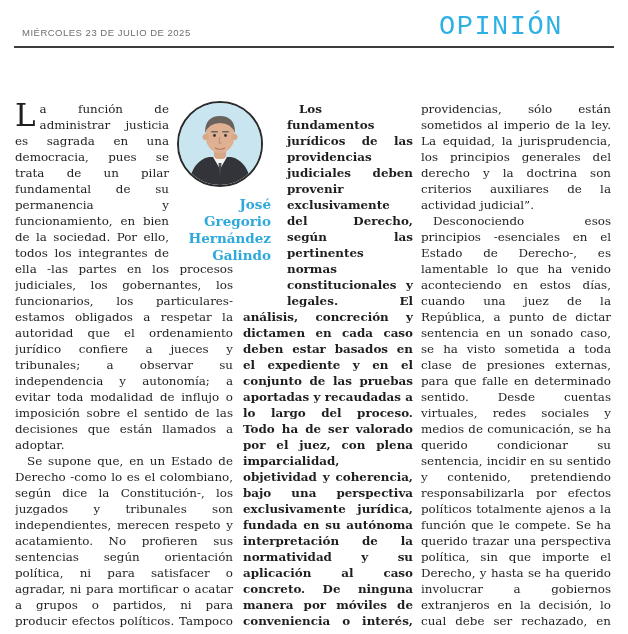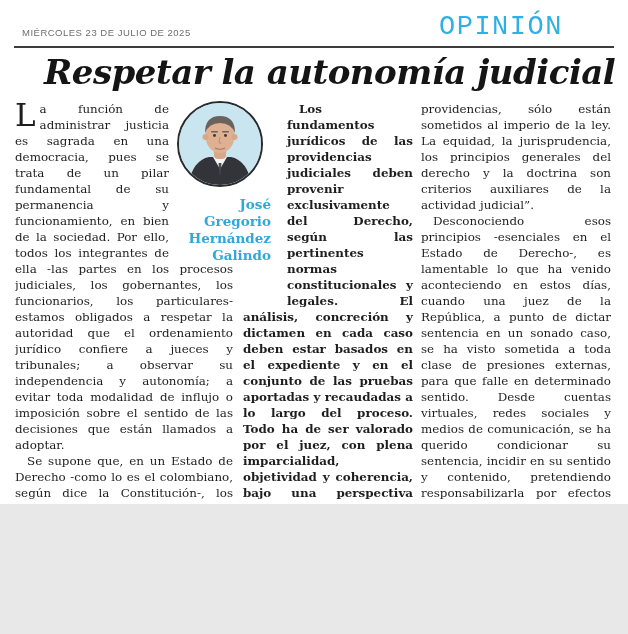--- a/index.html
+++ b/index.html
@@ -1,18 +1,18 @@
 <!DOCTYPE html>
 <html><head>
 <meta charset="utf-8">
 <style>
   html,body{margin:0;padding:0;background:#e8e8e8;}
   .page{
     position:relative;
-    width:628px;height:504px;
+    width:628px;height:634px;
     background:#ffffff;
     font-family:"DejaVu Serif", serif;
     overflow:hidden;
     box-sizing:border-box;
   }
   
   .masthead-date{
     position:absolute;left:22px;top:27px;
     font-family:"Liberation Sans", sans-serif;
     font-size:9.5px;color:#6e6e6e;letter-spacing:0.5px;
@@ -80,21 +80,20 @@
 </style>
 </head>
 <body>
 
 <div class="page">
 
   <div class="masthead-date">MIÉRCOLES 23 DE JULIO DE 2025</div>
   <div class="section-label">OPINIÓN</div>
   <div class="header-rule"></div>
 
-  <h1 class="article-title" style="margin:0;">Respetar la autonomía judicial</h1>
 
   <div class="author-box">
     <div class="author-photo">
       <svg width="82" height="82" viewBox="0 0 82 82" xmlns="http://www.w3.org/2000/svg">
         <rect x="0" y="0" width="82" height="82" fill="#c9e5ef"></rect>
 
         <path d="M9 82 Q14 57 30 54 L52 54 Q68 57 73 82 Z" fill="#33333a"></path>
 
         <path d="M34 54 L41 66 L48 54 Z" fill="#f4f4f4"></path>
 

